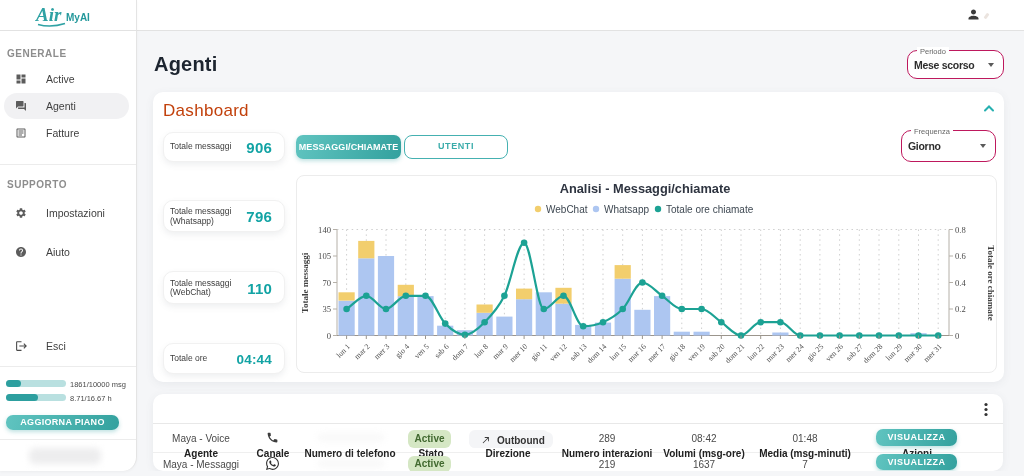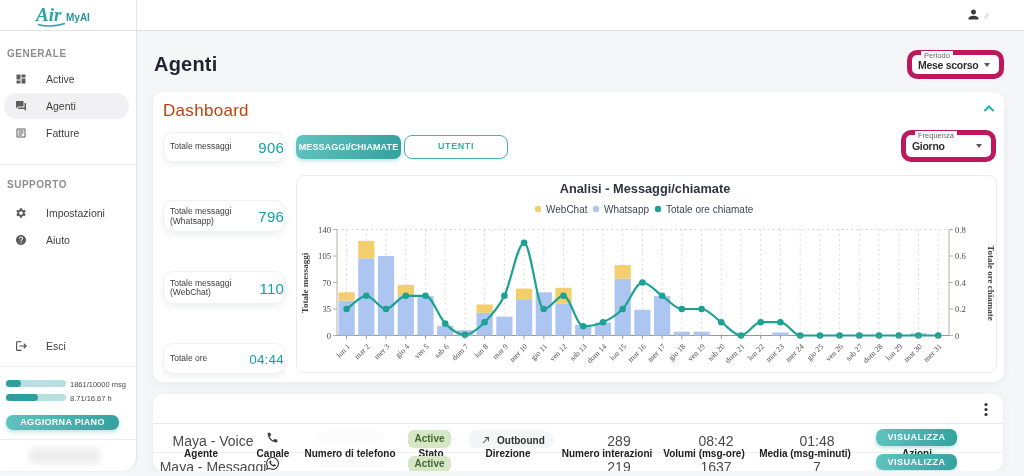--- a/index.html
+++ b/index.html
@@ -16,31 +16,31 @@
 .menu-item svg { position:absolute; left:15px; top:50%; transform:translateY(-50%); }
 .pill-sel { position:absolute; left:4px; right:8px; top:0; bottom:0; background:#f1f1f3; border-radius:14px; }
 .divider { position:absolute; left:0; width:136px; height:1px; background:#ececec; }
 
 .pbar { position:absolute; left:6px; width:60px; height:7px; border-radius:4px; background:#b9e0e0; }
 .pbar .fill { position:absolute; left:0; top:0; bottom:0; border-radius:4px; background:#2d9f9f; }
 .plabel { position:absolute; left:70px; font-size:7.5px; color:#4a4a4a; }
 .btn-grad { background:linear-gradient(105deg,#60c4c0 0%,#33a19e 100%); color:#fff; font-weight:bold; text-align:center; border-radius:7px; box-shadow:0 2px 4px rgba(43,157,154,.3); }
 
 .h1 { position:absolute; left:154px; top:53px; font-size:20px; font-weight:bold; color:#1d2530; letter-spacing:.2px; }
-.select { position:absolute; background:#fff; border:5px solid #be185d; border-radius:10px; }
+.select { position:absolute; background:#fff; border:1px solid #be185d; border-radius:10px; }
 .select .lab { position:absolute; top:-4px; left:9px; background:#fff; padding:0 3px; font-size:7.5px; color:#666; }
 .select .val { position:absolute; left:6px; top:50%; transform:translateY(-50%); font-size:10.5px; font-weight:bold; color:#2e2e2e; letter-spacing:-.3px; }
 .select .caret { position:absolute; right:9px; top:50%; margin-top:-2px; width:0; height:0; border-left:3.5px solid transparent; border-right:3.5px solid transparent; border-top:4px solid #5a5a5a; }
 .card { position:absolute; background:#fff; border-radius:10px; box-shadow:0 2px 8px rgba(80,90,100,.08); }
 .stat { position:absolute; left:163px; width:122px; background:#fff; border:1px solid #f1f1f1; border-radius:10px; box-shadow:0 3px 6px rgba(100,110,120,.10); }
 .stat .lab { position:absolute; left:6px; top:50%; transform:translateY(-50%); font-size:8.5px; color:#3c3c3c; line-height:9.5px; }
-.stat .num { position:absolute; right:0; top:50%; transform:translateY(-50%); font-size:15px; font-weight:normal; color:#12a3a4; letter-spacing:.2px; }
+.stat .num { position:absolute; right:12px; top:50%; transform:translateY(-50%); font-size:15px; font-weight:bold; color:#12a3a4; letter-spacing:.2px; }
 
 .th { position:absolute; font-size:10px; font-weight:bold; color:#212121; transform:translateX(-50%); white-space:nowrap;margin-top:44px; }
-.td { position:absolute; font-size:14px; color:#4a4a4a; transform:translateX(-50%); white-space:nowrap;margin-left:12px; }
+.td { position:absolute; font-size:10px; color:#4a4a4a; transform:translateX(-50%); white-space:nowrap; }
 .pill-green { position:absolute; background:#d5e7c4; border-radius:6px; color:#41692f; font-weight:bold; font-size:10px; text-align:center; }
 .pill-dir { position:absolute; background:#f4f5f7; border-radius:6px; color:#333; font-weight:bold; font-size:10px; }
 </style>
 </head>
 <body>
 
 <div class="topbar"></div>
 <svg class="abs" style="left:966px;top:7px;z-index:5" width="15" height="15" viewBox="0 0 24 24">
     <path fill="#3b3b3b" d="M12 12c2.21 0 4-1.79 4-4s-1.79-4-4-4-4 1.79-4 4 1.79 4 4 4zm0 2c-2.67 0-8 1.34-8 4v2h16v-2c0-2.66-5.33-4-8-4z"></path>
   </svg>
@@ -77,21 +77,21 @@
  <span class="txt">Fatture</span>
 </div>
 <div class="divider" style="top:164px;z-index:5"></div>
 <div class="side-label" style="top:179px;z-index:5">SUPPORTO</div>
 <div class="menu-item" style="top:200px;z-index:5">
  <svg width="12" height="12" viewBox="0 0 24 24">
       <path fill="#5c5c5c" d="M19.14 12.94c.04-.3.06-.61.06-.94 0-.32-.02-.64-.07-.94l2.03-1.58c.18-.14.23-.41.12-.61l-1.92-3.32c-.12-.22-.37-.29-.59-.22l-2.39.96c-.5-.38-1.03-.7-1.62-.94l-.36-2.54c-.04-.24-.24-.41-.48-.41h-3.84c-.24 0-.43.17-.47.41l-.36 2.54c-.59.24-1.13.57-1.62.94l-2.39-.96c-.22-.08-.47 0-.59.22L2.74 8.87c-.12.21-.08.47.12.61l2.03 1.58c-.05.3-.09.63-.09.94s.02.64.07.94l-2.03 1.58c-.18.14-.23.41-.12.61l1.92 3.32c.12.22.37.29.59.22l2.39-.96c.5.38 1.03.7 1.62.94l.36 2.54c.05.24.24.41.48.41h3.84c.24 0 .44-.17.47-.41l.36-2.54c.59-.24 1.13-.56 1.62-.94l2.39.96c.22.08.47 0 .59-.22l1.92-3.32c.12-.22.07-.47-.12-.61l-2.01-1.58zM12 15.6c-1.98 0-3.6-1.62-3.6-3.6s1.62-3.6 3.6-3.6 3.6 1.62 3.6 3.6-1.62 3.6-3.6 3.6z"></path>
     </svg>
  <span class="txt">Impostazioni</span>
 </div>
-<div class="menu-item" style="top:227px;z-index:5">
+<div class="menu-item" style="top:239px;z-index:5">
  <svg width="12" height="12" viewBox="0 0 24 24">
       <path fill="#5c5c5c" d="M12 2C6.48 2 2 6.48 2 12s4.48 10 10 10 10-4.48 10-10S17.52 2 12 2zm1 17h-2v-2h2v2zm2.07-7.75l-.9.92C13.45 12.9 13 13.5 13 15h-2v-.5c0-1.1.45-2.1 1.17-2.83l1.24-1.26c.37-.36.59-.86.59-1.41 0-1.1-.9-2-2-2s-2 .9-2 2H8c0-2.21 1.79-4 4-4s4 1.79 4 4c0 .88-.36 1.68-.93 2.25z"></path>
     </svg>
  <span class="txt">Aiuto</span>
 </div>
 <div class="menu-item" style="top:333px;z-index:5">
  <svg width="13" height="13" viewBox="0 0 24 24">
       <path fill="#4a4a4a" d="M17 7l-1.41 1.41L18.17 11H8v2h10.17l-2.58 2.58L17 17l5-5zM4 5h8V3H4c-1.1 0-2 .9-2 2v14c0 1.1.9 2 2 2h8v-2H4V5z"></path>
     </svg>
  <span class="txt">Esci</span>

